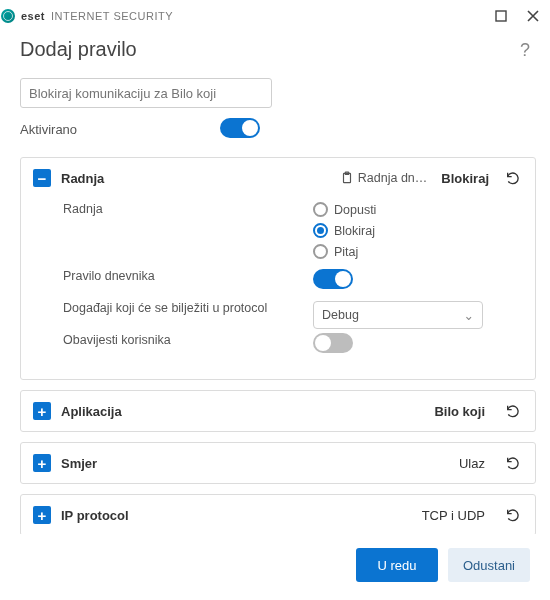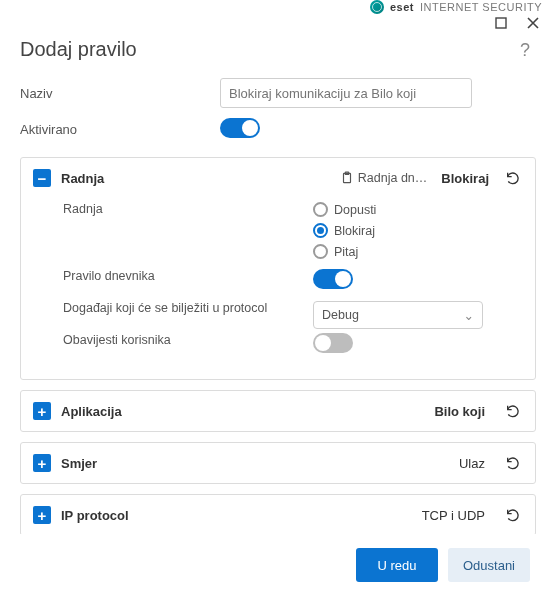--- a/index.html
+++ b/index.html
@@ -1,18 +1,18 @@
 <!DOCTYPE html>
 <html><head>
 <meta charset="utf-8">
 <style>
   * { box-sizing: border-box; }
   html, body { margin: 0; padding: 0; font-family: "Segoe UI", Arial, sans-serif; font-size: 13px; color: #333; background: #fff; }
   .window { width: 550px; height: 600px; display: flex; flex-direction: column; position: relative; }
-  .titlebar { display: flex; align-items: flex-end; height: 32px; padding: 0 8px 0 1px; flex-direction: column; }
+  .titlebar { display: flex; align-items: center; height: 32px; padding: 0 8px 0 1px; }
   .brand { display: flex; align-items: center; gap: 6px; }
   .brand-eset { font-weight: 700; letter-spacing: 0.5px; font-size: 11px; color: #3a3a3a; }
   .brand-sub { font-size: 11px; color: #7a7a7a; letter-spacing: 0.5px; }
   .brand-logo { width: 14px; height: 14px; border-radius: 50%; background: linear-gradient(135deg,#00a3a3,#008080); position: relative; }
   .brand-logo::after { content:""; position:absolute; inset:2px; border:1px solid rgba(255,255,255,0.7); border-radius:50%; }
   .winbtns { margin-left: auto; display: flex; gap: 14px; }
   .winbtn { width: 18px; height: 18px; display:flex; align-items:center; justify-content:center; color:#444; cursor:pointer; }
   .header { padding: 6px 20px 14px 20px; display:flex; align-items:flex-end; }
   .header h1 { font-size: 20px; font-weight: 400; margin: 0; color:#444; }
   .help { margin-left:auto; color:#888; font-size:18px; }
@@ -83,21 +83,20 @@
   </div>
 
   <div class="header">
     <h1>Dodaj pravilo</h1>
     <span class="help">?</span>
   </div>
 
   <div class="scroll">
 
     <div class="row">
-      <div class="label">Naziv</div>
       <div class="input">
         <input type="text" placeholder="Blokiraj komunikaciju za Bilo koji" style="">
       </div>
     </div>
 
     <div class="row" style="margin-bottom:10px;">
       <div class="label">Aktivirano</div>
       <div class="input">
         <span class="toggle"><span class="knob"></span></span>
       </div>

